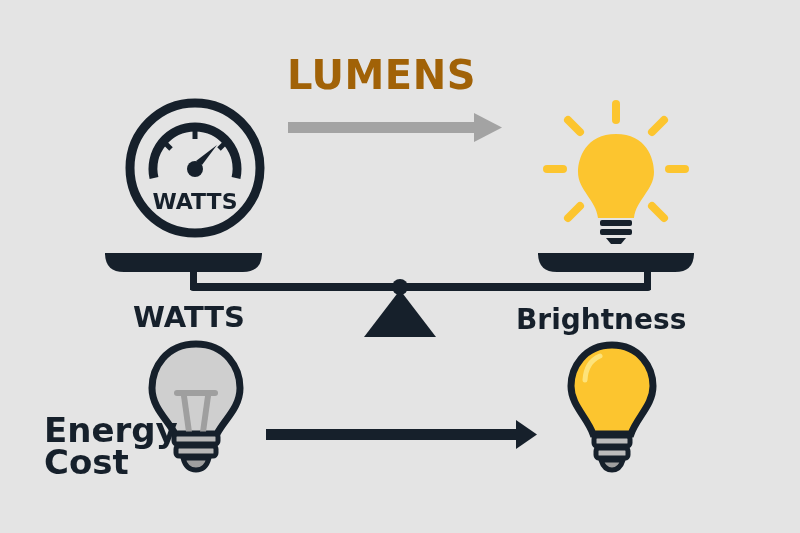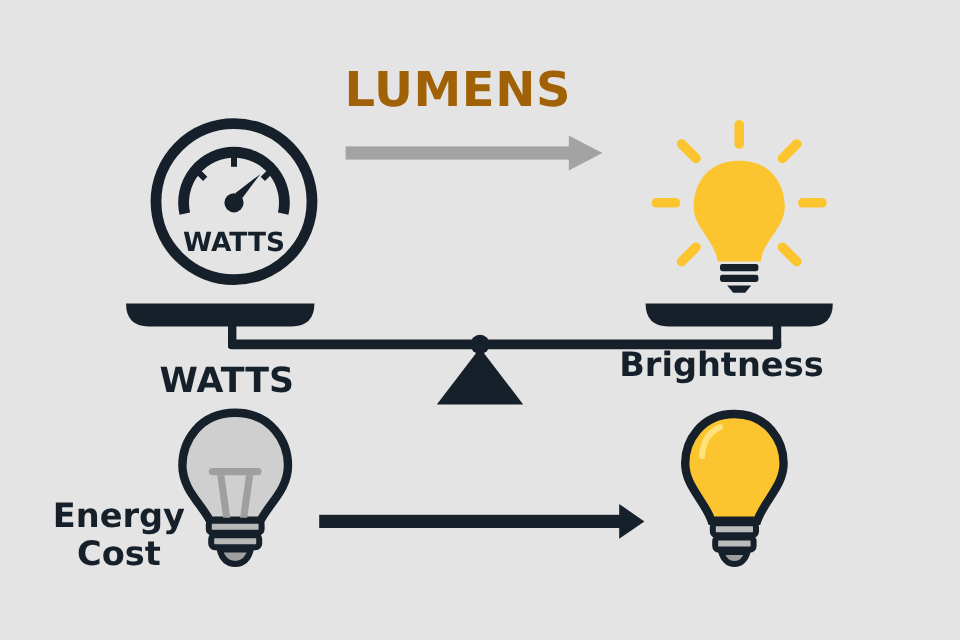--- a/index.html
+++ b/index.html
@@ -1,22 +1,22 @@
 <!DOCTYPE html>
 <html><head>
 <meta charset="utf-8">
 <style>
   html, body { margin:0; padding:0; }
   body { width:800px; height:533px; background:#e4e4e4; position:relative; overflow:hidden; font-family:"DejaVu Sans", sans-serif; }
   .abs { position:absolute; }
   .title { left:287px; top:52px; font-size:40px; font-weight:bold; color:#a16207; letter-spacing:0.5px; }
   .lbl { font-weight:bold; color:#16202b; }
   .watts-lbl { left:133px; top:300px; font-size:29px; }
-  .bright-lbl { left:516px; top:287px; font-size:28px; }
-  .energy-lbl { left:44px; top:414px; font-size:28px; line-height:32px; text-align:center; }
+  .bright-lbl { left:516px; top:303px; font-size:28px; }
+  .energy-lbl { left:44px; top:414px; font-size:34px; line-height:32px; text-align:left; }
   svg { position:absolute; left:0; top:0; }
 </style>
 </head>
 <body>
 
 <svg width="800" height="533" viewBox="0 0 800 533">
 
   <g>
     <rect x="288" y="122" width="188" height="11" fill="#a3a3a3"></rect>
     <polygon points="474,113 502,127.5 474,142" fill="#a3a3a3"></polygon>

